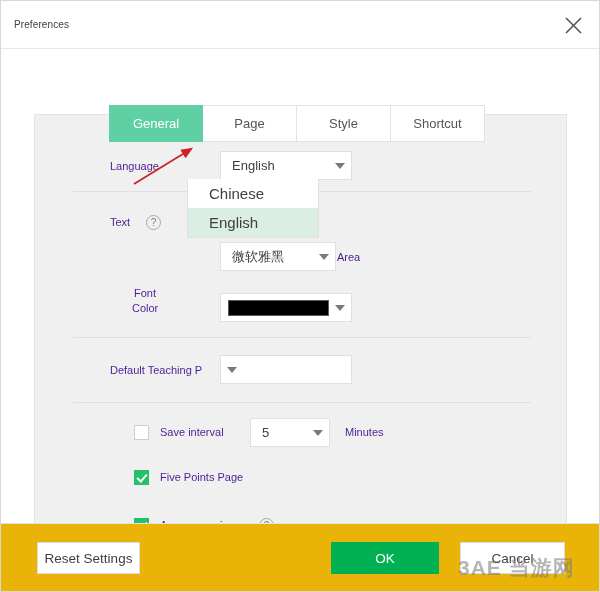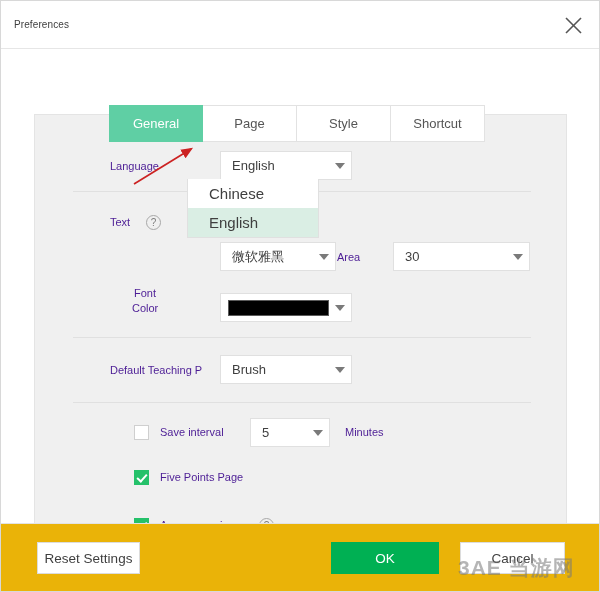--- a/index.html
+++ b/index.html
@@ -324,38 +324,31 @@
 
       <div class="row-label" style="left:99px; top:136px;margin-top:36px;">Font</div>
       <div class="field" style="left:185px; top:127px; width:116px; height:29px;">
         <span class="val">微软雅黑</span>
         <span class="caret">
             <i></i>
           </span>
       </div>
 
       <div class="row-label" style="left:302px; top:136px;">Area</div>
-      <div class="field" style="left:358px; top:127px; width:137px; height:29px;">
-        <span class="val">30</span>
-        <span class="caret">
-            <i></i>
-          </span>
-      </div>
 
       <div class="row-label" style="left:97px; top:187px;">Color</div>
       <div class="field" style="left:185px; top:178px; width:132px; height:29px;">
         <span class="swatch" style="background: rgb(0, 0, 0);"></span>
         <span class="caret">
             <i></i>
           </span>
       </div>
 
       <div class="row-label" style="left:75px; top:249px;">Default Teaching P</div>
       <div class="field" style="left:185px; top:240px; width:132px; height:29px;">
-        <span class="val">Brush</span>
         <span class="caret">
             <i></i>
           </span>
       </div>
 
       <div class="cb" style="left:99px; top:310px;"></div>
       <div class="row-label" style="left:125px; top:311px;">Save interval</div>
       <div class="field" style="left:215px; top:303px; width:80px; height:29px;">
         <span class="val">5</span>
         <span class="caret">

